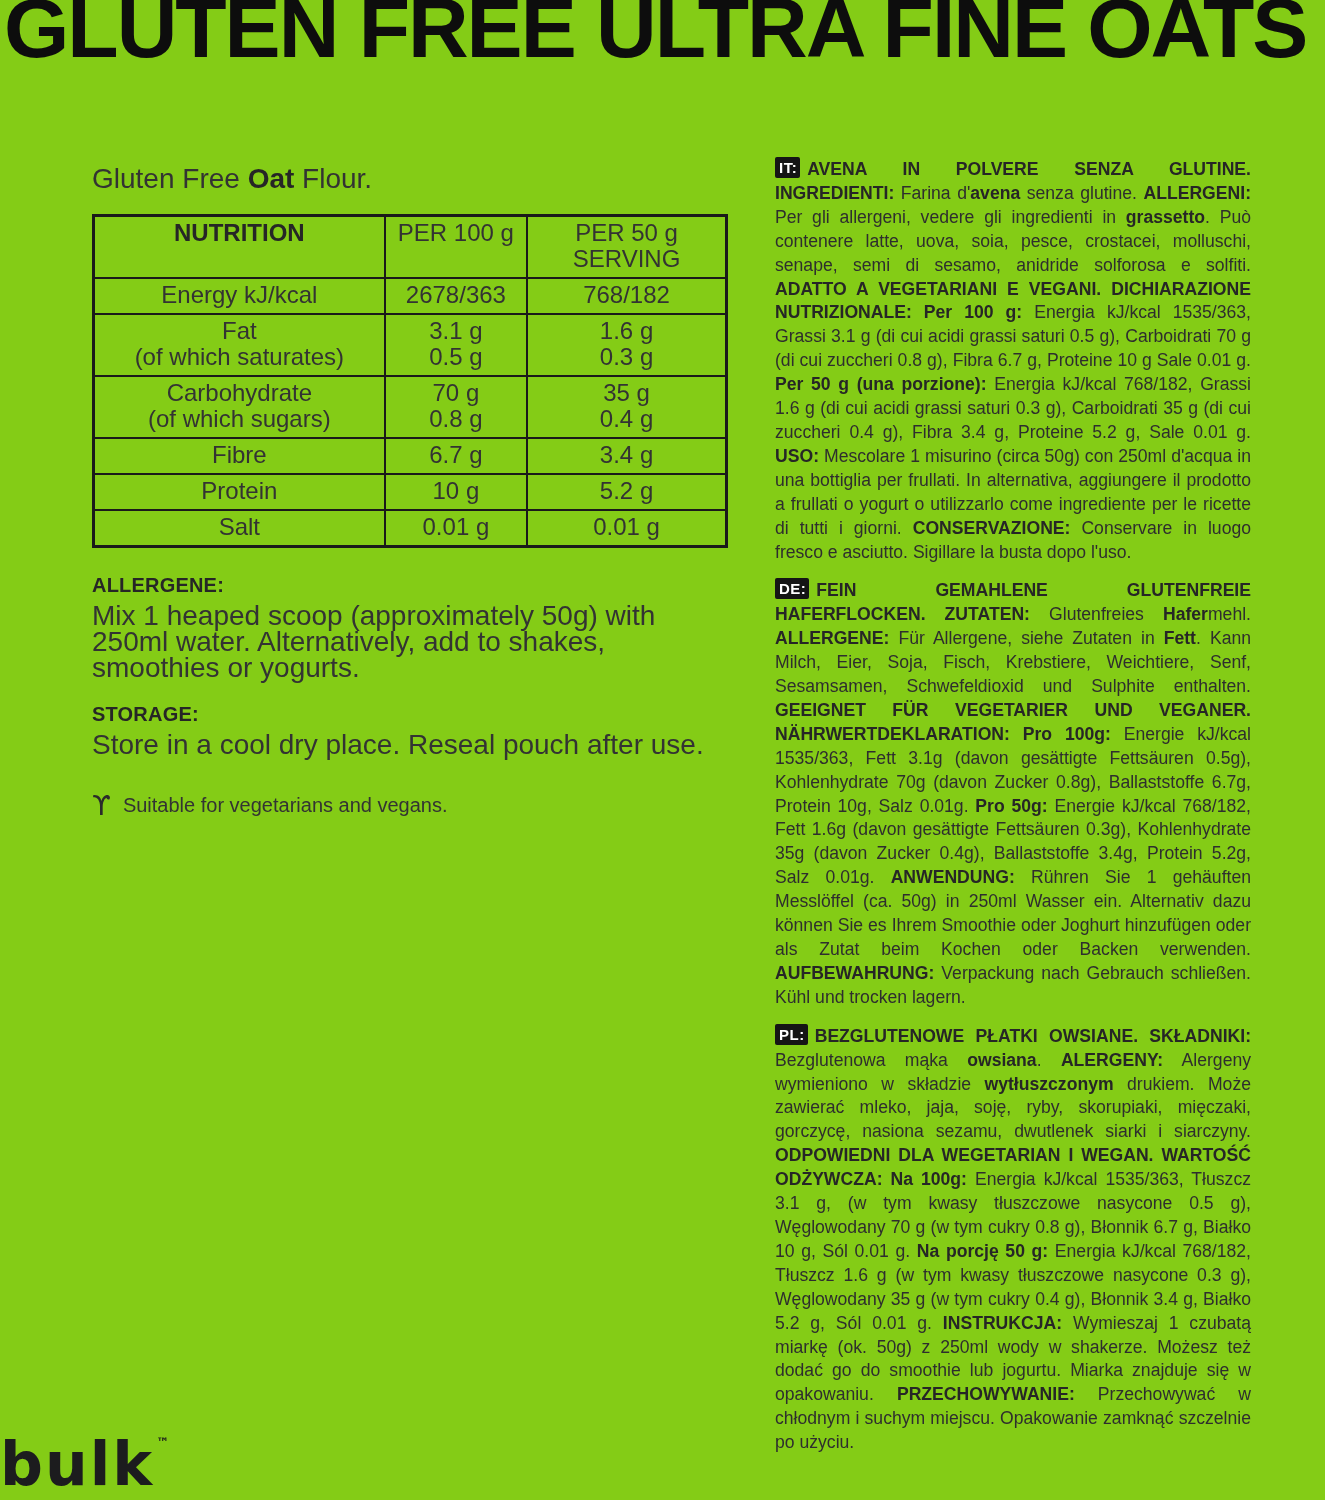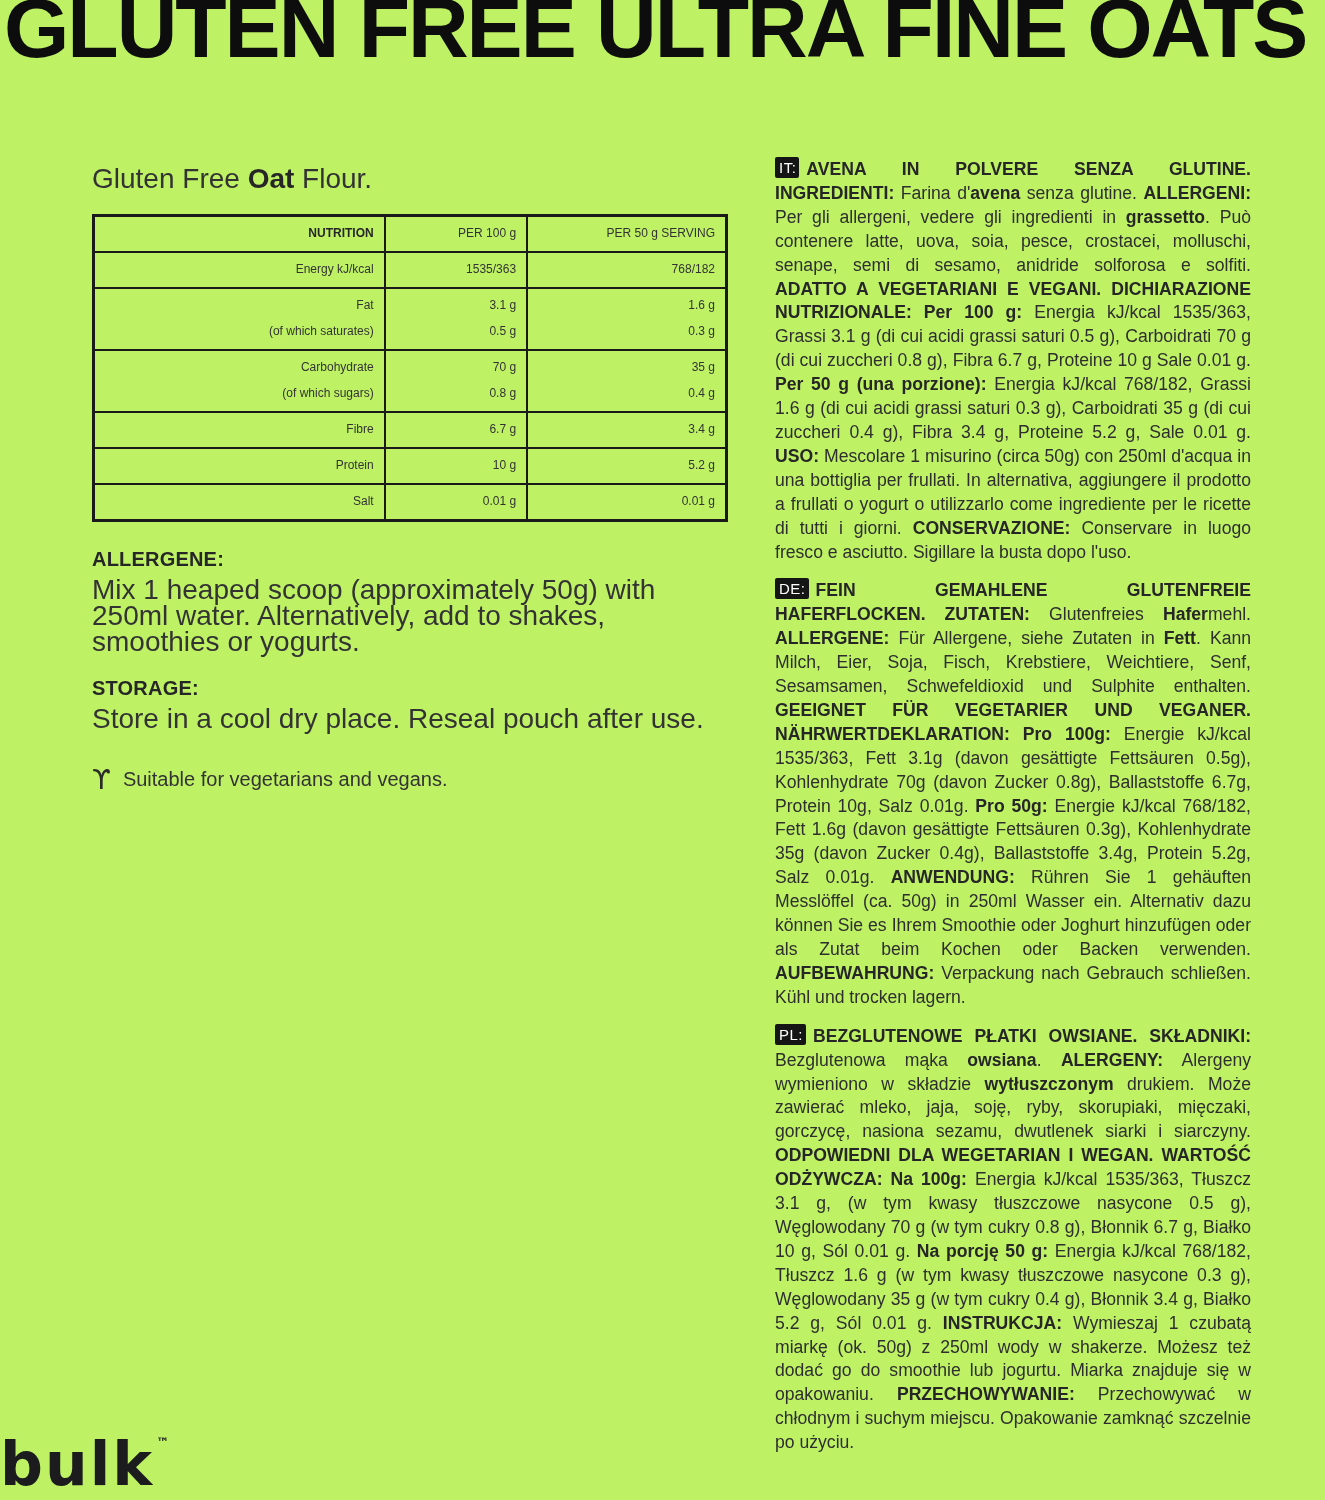--- a/index.html
+++ b/index.html
@@ -1,52 +1,52 @@
 <!DOCTYPE html>
 <html><head>
 <meta charset="utf-8">
 <style>
   html,body{margin:0;padding:0;background:#fff;}
   .page{
-    position:relative;width:1325px;height:1500px;overflow:hidden;background:#bef264;
+    position:relative;width:1325px;height:1500px;overflow:hidden;background:#84cc16;
     font-family:"Liberation Sans", sans-serif;color:#2b2b2b;
   }
   
   .title{
     position:absolute;top:-14px;left:4px;width:1317px;
     font-size:84px;font-weight:800;letter-spacing:-2px;line-height:1;
     color:#0d0d0d;white-space:nowrap;transform:scaleY(1.0);transform-origin:left top;
   }
   
   .left-col{position:absolute;left:92px;top:166px;width:642px;}
   .h{font-size:20px;font-weight:700;color:#262626;margin:0 0 6px 0;letter-spacing:.2px;}
   .body{font-size:28px;line-height:26px;margin:0 0 22px 0;color:#333;}
   .b{font-weight:700;color:#262626;}
   
   table.nutri{
     border-collapse:collapse;width:636px;margin:14px 0 26px 0;
     border:3px solid #1a1a1a;table-layout:fixed;
   }
   table.nutri th, table.nutri td{
     border:2px solid #1a1a1a;padding:3px 10px 5px 10px;
-    font-size:12px;line-height:26px;text-align:right;vertical-align:top;color:#333;
+    font-size:24px;line-height:26px;text-align:center;vertical-align:top;color:#333;
   }
   table.nutri th{font-weight:700;color:#262626;}
   table.nutri th.reg{font-weight:400;color:#333;}
   table.nutri col.c1{width:46%;} table.nutri col.c2{width:22.5%;} table.nutri col.c3{width:31.5%;}
   
   .veg{display:flex;align-items:center;gap:12px;margin-top:34px;font-size:20px;color:#333;}
   .veg-glyph{font-size:27px;line-height:1;color:#2b2b2b;font-family:"DejaVu Sans",sans-serif;}
   
   .right-col{position:absolute;left:775px;top:158px;width:476px;}
   .lang{
     font-size:17.6px;line-height:23.9px;text-align:justify;margin:0 0 15px 0;color:#2e2e2e;
   }
   .badge{
-    display:inline-block;background:#151515;color:#ffffff;font-weight:400;
+    display:inline-block;background:#151515;color:#ffffff;font-weight:700;
     font-size:15px;line-height:19px;padding:1px 3px 1px 4px;border-radius:2px;
     margin-right:7px;position:relative;top:-2px;letter-spacing:.5px;
   }
   
   .logo{
     position:absolute;left:0;right:0;bottom:6px;text-align:left;
     font-family:"DejaVu Sans",sans-serif;font-weight:700;font-size:60px;
     color:#1c1c1e;letter-spacing:2px;line-height:1;
   }
   .logo .tm{font-size:13px;vertical-align:38px;letter-spacing:0;margin-left:2px;}
@@ -77,21 +77,21 @@
           <th class="reg">PER 100 g</th>
           <th class="reg">PER 50 g SERVING</th>
         </tr>
       </thead>
       <tbody>
           <tr>
             <td>
               <div>Energy kJ/kcal</div>
             </td>
             <td>
-              <div>1535/363</div>
+              <div>2678/363</div>
             </td>
             <td>
               <div>768/182</div>
             </td>
           </tr>
           <tr>
             <td>
               <div>Fat</div>
               <div>(of which saturates)</div>
             </td>

